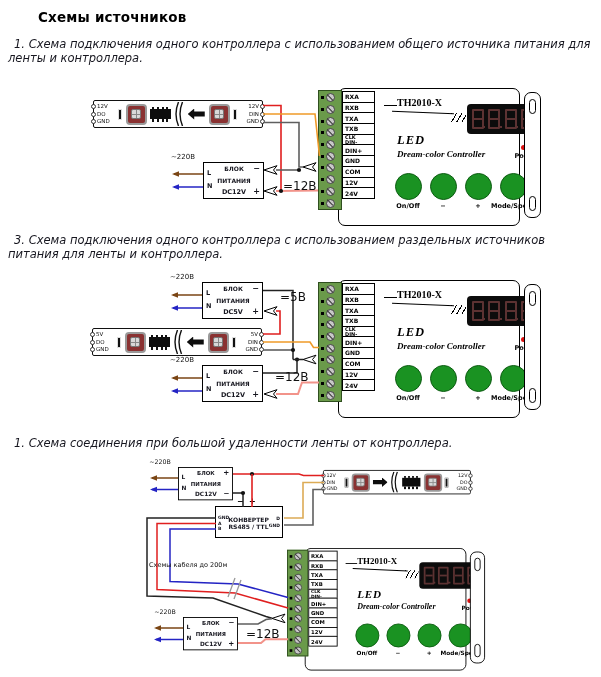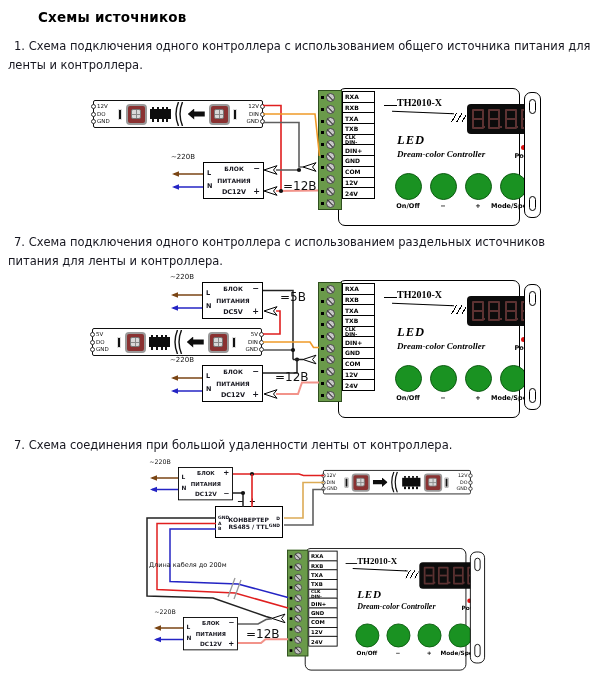--- a/index.html
+++ b/index.html
@@ -3,21 +3,21 @@
 <meta charset="utf-8">
 <style>
   * { box-sizing: border-box; margin: 0; padding: 0; }
   html,body { background:#fff; }
   body { width:601px; height:677px; position:relative; overflow:hidden;
          font-family:"DejaVu Sans", sans-serif; color:#16161f; }
   .abs { position:absolute; }
 
   
   .title { left:38px; top:9px; font-size:13.5px; font-weight:bold; color:#000; letter-spacing:.2px; }
-  .para  { left:8px; width:586px; font-size:11.5px; line-height:19px; text-indent:6px; }
+  .para  { left:8px; width:586px; font-size:11.5px; line-height:14px; text-indent:6px;font-style:italic; }
 
   
   .strip { width:170px; height:28px; background:#fff; border:1.5px solid #111; border-radius:2px;
            display:flex; align-items:stretch; }
   .pcol { display:flex; flex-direction:column; justify-content:space-between; padding:2px 0; font-size:5.5px; line-height:7px; color:#111; }
   .pl { width:20px; }  .pr { width:21px; }
   .pin { display:flex; align-items:center; gap:1px; height:7px; }
   .pr .pin { justify-content:flex-end; }
   .pad { width:5px; height:5px; border:1px solid #333; border-radius:50%; background:#fff; flex:none; }
   .pl .pad { margin-left:-3px; }
@@ -97,22 +97,22 @@
   .wlabel { font-size:12px; color:#111; white-space:nowrap; }
   .wires { position:absolute; left:0; top:0; z-index:5; pointer-events:none; }
   .comp { z-index:2; }
   .lab { z-index:6; }
 </style>
 </head>
 <body>
 
 <div class="abs title">Схемы источников</div>
 <div class="abs para" style="top:37px">1. Схема подключения одного контроллера с использованием общего источника питания для ленты и контроллера.</div>
-<div class="abs para" style="top:233px">7. Схема подключения одного контроллера с использованием раздельных источников питания для ленты и контроллера.</div>
-<div class="abs para" style="top:436px">7. Схема соединения при большой удаленности ленты от контроллера.</div>
+<div class="abs para" style="top:233px">3. Схема подключения одного контроллера с использованием раздельных источников питания для ленты и контроллера.</div>
+<div class="abs para" style="top:436px">1. Схема соединения при большой удаленности ленты от контроллера.</div>
 
 <div class="abs comp strip" style="left:93px;top:100px">
   <div class="pcol pl">
     <div class="pin">
         <span class="pad"></span>
         <span>12V</span>
       </div>
     <div class="pin">
         <span class="pad"></span>
         <span>DO</span>
@@ -600,21 +600,21 @@
     <div class="tl">12V</div>
     <div class="tl">24V</div>
   </div>
 </div>
 </div>
 
 <div class="abs lab wlabel" style="left:283px;top:179px">=12В</div>
 <div class="abs lab wlabel" style="left:280px;top:290px">=5В</div>
 <div class="abs lab wlabel" style="left:275px;top:370px">=12В</div>
 <div class="abs lab wlabel" style="left:246px;top:627px">=12В</div>
-<div class="abs lab" style="left:149px;top:561px;font-size:6.5px;color:#111">Длина кабеля до 200м</div>
+<div class="abs lab" style="left:149px;top:561px;font-size:6.5px;color:#111">Схемы кабеля до 200м</div>
 
 <svg class="wires" width="601" height="677" viewBox="0 0 601 677">
 
   <polyline points="263,105.5 281,105.5 281,191" fill="none" stroke-width="1.6" stroke="#e01f1f"></polyline>
   <line x1="276" y1="191" x2="318" y2="190.5" stroke-width="2" stroke="#f2938a"></line>
   <circle cx="281" cy="191" r="2.1" fill="#111"></circle>
   <polyline points="263,122.5 299,122.5 299,167 303,167" fill="none" stroke-width="1.6" stroke="#5f5f5f"></polyline>
   <line x1="276" y1="170" x2="299" y2="170" stroke-width="1.6" stroke="#5f5f5f"></line>
   <circle cx="299" cy="170" r="2.1" fill="#111"></circle>
   <polyline points="263,114 315,114 319.5,156" fill="none" stroke-width="1.6" stroke="#f09a28"></polyline>

